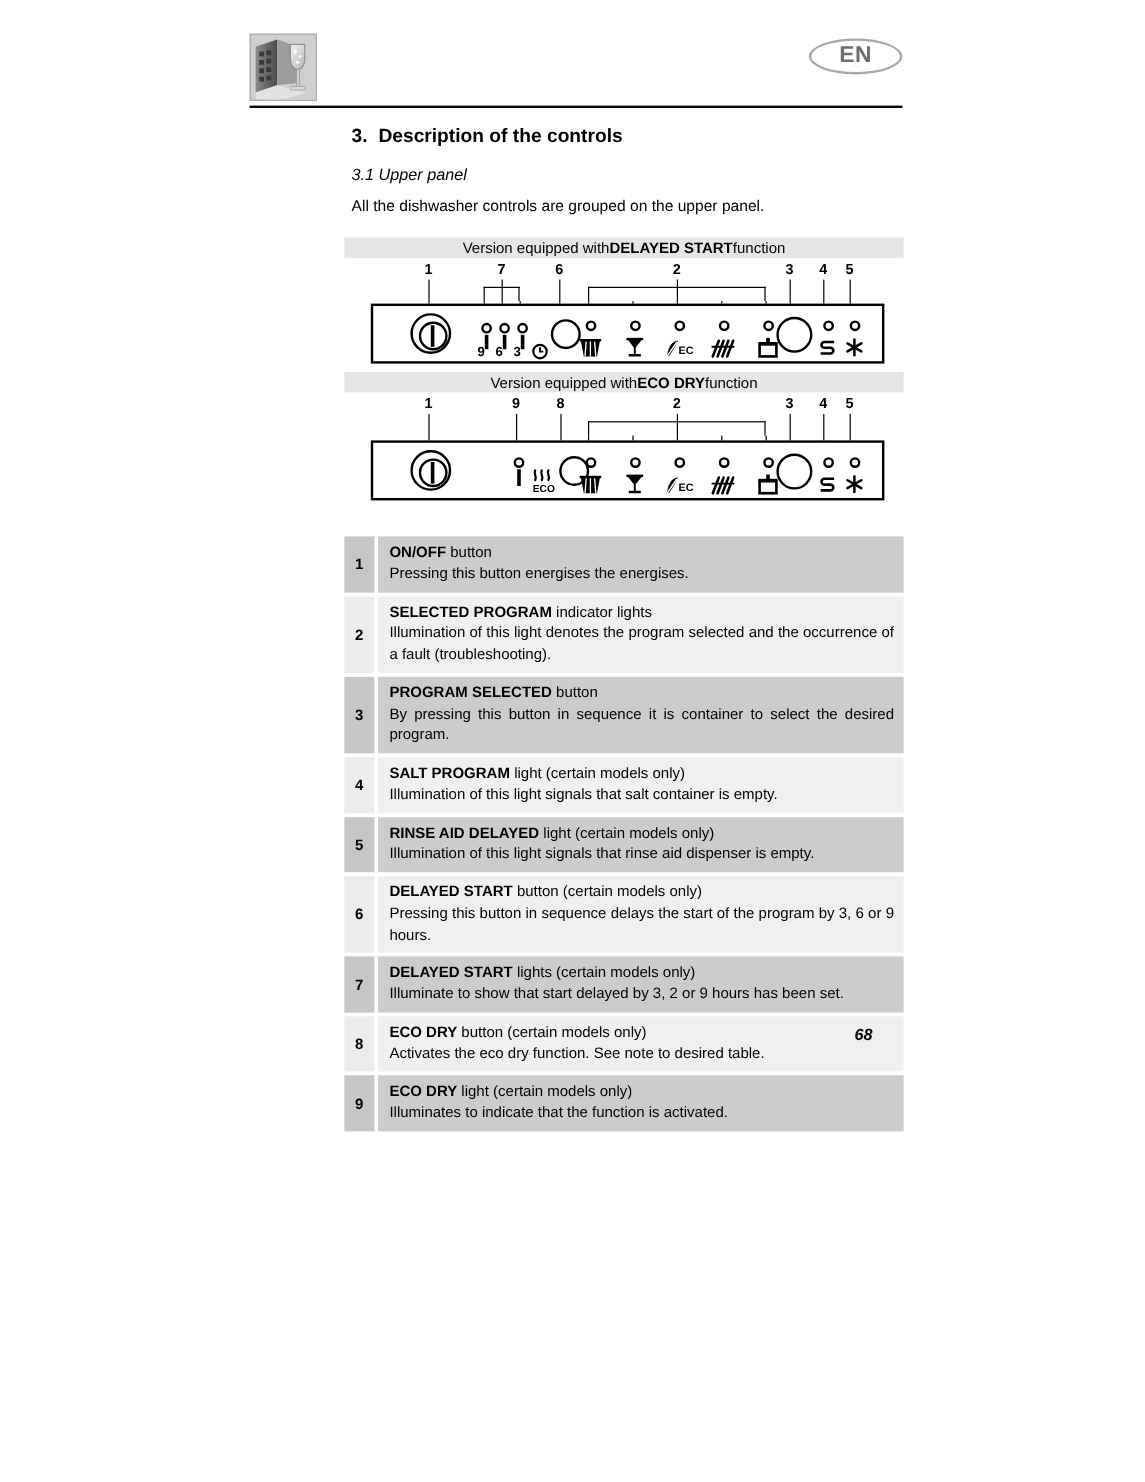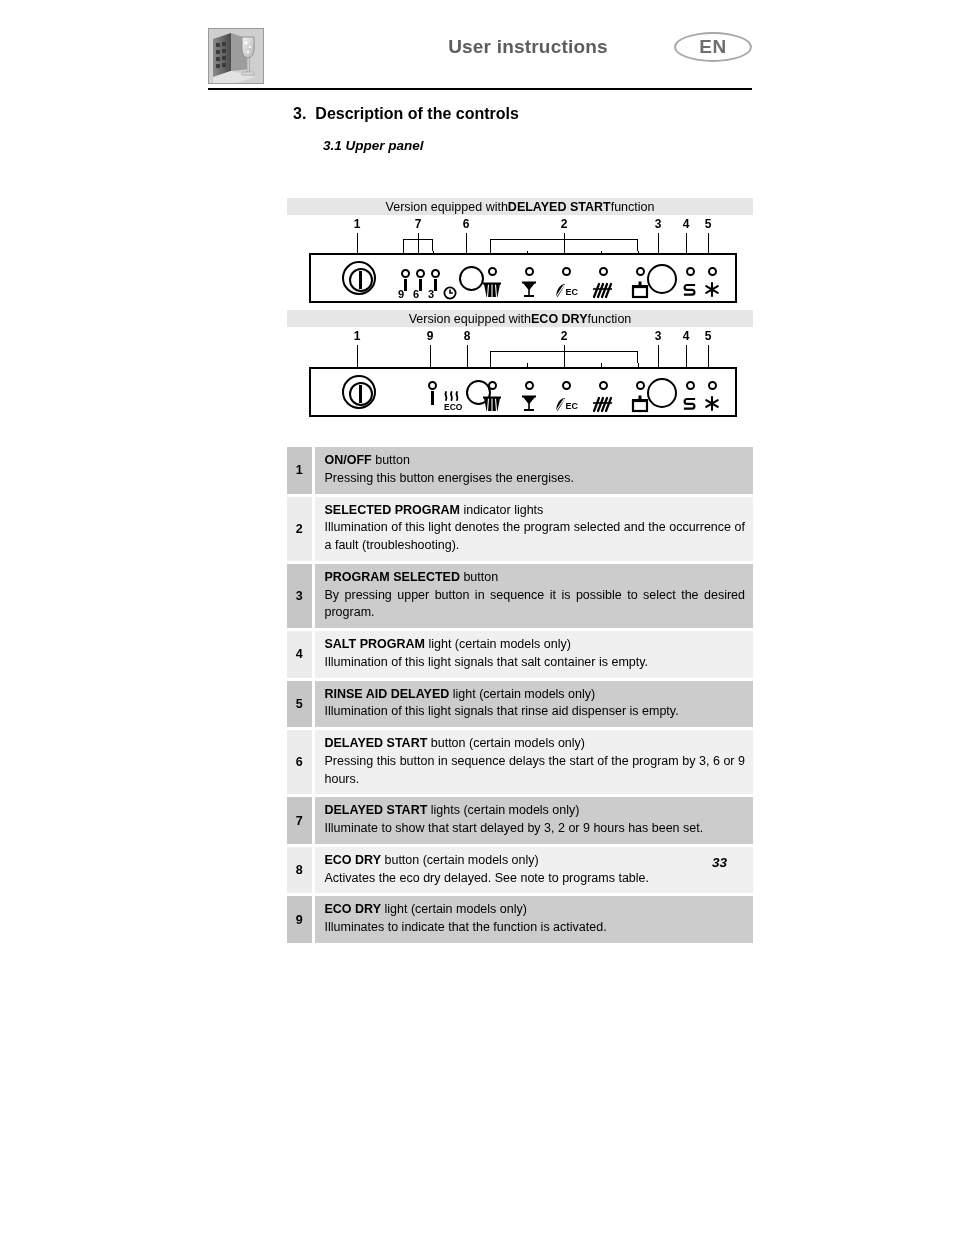--- a/index.html
+++ b/index.html
@@ -44,21 +44,21 @@
   }
 
   
   .h1 {
     position: absolute; left: 293px; top: 105px;
     font-size: 16px; font-weight: bold;
   }
   .h1 .num { margin-right: 9px; }
   .h2 {
     position: absolute; left: 293px; top: 138px;
-    font-size: 13.5px; font-weight: bold; font-style: italic; margin-left: 30px;
+    font-size: 13.5px; font-weight: normal; font-style: italic;
   }
   .intro {
     position: absolute; left: 293px; top: 164px;
     font-size: 13px;
   }
 
   
   .panelblock { position: absolute; left: 287px; width: 466px; }
   .panelblock.first { top: 198px; }
   .panelblock.second { top: 310px; }
@@ -180,29 +180,29 @@
             <rect x="13" y="34" width="4" height="4"></rect>
         </g>
         <path d="M33,8 h12 v12 a6,9 0 0 1 -12,0 Z" fill="url(#gw)" stroke="#8f8f8f" stroke-width="1"></path>
         <rect x="38" y="29" width="2.5" height="15" fill="#cdcdcd" stroke="#9a9a9a" stroke-width="0.6"></rect>
         <rect x="33" y="43" width="12" height="3" rx="1" fill="#d8d8d8" stroke="#9a9a9a" stroke-width="0.6"></rect>
         <circle cx="37" cy="14" r="1.4" fill="#ffffff"></circle>
         <circle cx="41" cy="18" r="1.1" fill="#ffffff"></circle>
         <circle cx="39" cy="23" r="1.2" fill="#ffffff"></circle>
       </svg>
     </div>
-    <div class="header-title">User instructions</div>
     <div class="lang-badge">EN</div>
   </div>
   <div class="header-rule"></div>
 
   <div class="h1">
     <span class="num">3.</span><span>Description of the controls</span>
   </div>
   <div class="h2">3.1 Upper panel</div>
+  <div class="intro">All the dishwasher controls are grouped on the upper panel.</div>
 
   <div class="panelblock first">
     <div class="banner">
       <span>Version equipped with </span>
         <b>DELAYED START</b>
         <span> function</span>
     </div>
 
     <div class="diagram">
 
@@ -450,21 +450,21 @@
             <div>Illumination of this light denotes the program selected and the occurrence of a fault (troubleshooting).</div>
           </td>
         </tr>
         <tr class="spacer-row">
           <td colspan="2"></td>
         </tr>
         <tr class="dark">
           <td class="numcell">3</td>
           <td class="txtcell">
             <div><span class="rowtitle">PROGRAM SELECTED</span><span> button</span></div>
-            <div>By pressing upper button in sequence it is possible to select the desired program.</div>
+            <div>By pressing this button in sequence it is container to select the desired program.</div>
           </td>
         </tr>
         <tr class="spacer-row">
           <td colspan="2"></td>
         </tr>
         <tr class="light">
           <td class="numcell">4</td>
           <td class="txtcell">
             <div><span class="rowtitle">SALT PROGRAM</span><span> light (certain models only)</span></div>
             <div>Illumination of this light signals that salt container is empty.</div>
@@ -500,34 +500,34 @@
             <div>Illuminate to show that start delayed by 3, 2 or 9 hours has been set.</div>
           </td>
         </tr>
         <tr class="spacer-row">
           <td colspan="2"></td>
         </tr>
         <tr class="light">
           <td class="numcell">8</td>
           <td class="txtcell">
             <div><span class="rowtitle">ECO DRY</span><span> button (certain models only)</span></div>
-            <div>Activates the eco dry delayed. See note to programs table.</div>
+            <div>Activates the eco dry function. See note to desired table.</div>
           </td>
         </tr>
         <tr class="spacer-row">
           <td colspan="2"></td>
         </tr>
         <tr class="dark">
           <td class="numcell">9</td>
           <td class="txtcell">
             <div><span class="rowtitle">ECO DRY</span><span> light (certain models only)</span></div>
             <div>Illuminates to indicate that the function is activated.</div>
           </td>
         </tr>
         <tr class="spacer-row">
           <td colspan="2"></td>
         </tr>
       </tbody>
   </table>
 
-  <div class="pagenum">33</div>
+  <div class="pagenum">68</div>
 
 </div>
 
 </body></html>

